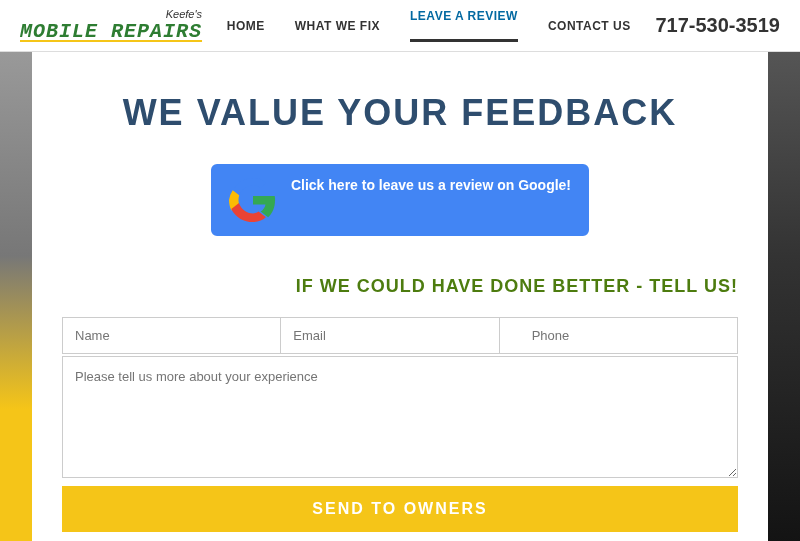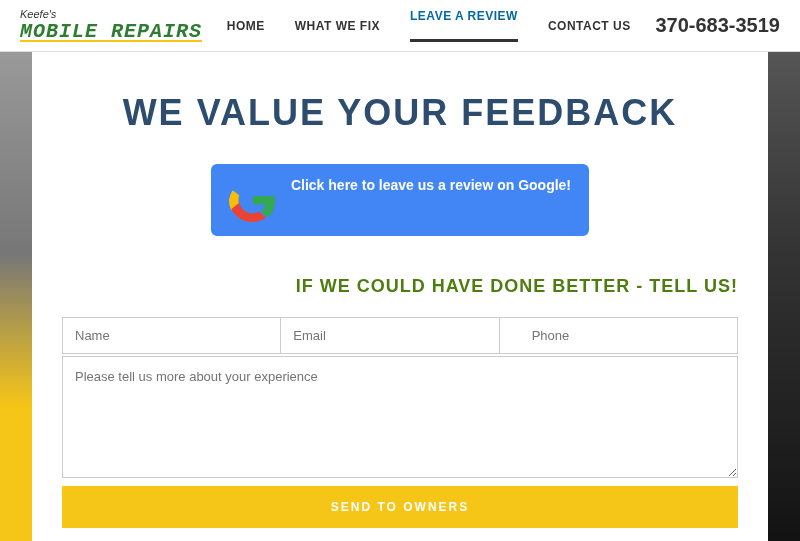--- a/index.html
+++ b/index.html
@@ -7,20 +7,21 @@
 
     
     header {
       display: flex;
       align-items: center;
       justify-content: space-between;
       padding: 8px 20px;
       border-bottom: 1px solid #ddd;
       background: #fff;
       height: 52px;
+      text-align: right;
     }
     .logo-area {
       display: flex;
       flex-direction: column;
       line-height: 1.1;
     }
     .logo-keefes {
       font-size: 11px;
       color: #333;
       font-style: italic;
@@ -163,21 +164,21 @@
       outline: none;
       margin-bottom: 2px;
       font-family: Arial, sans-serif;
     }
     .submit-btn {
       width: 100%;
       background: #f5c518;
       color: #fff;
       border: none;
       padding: 14px;
-      font-size: 12px;
+      font-size: 16px;
       font-weight: 700;
       text-transform: uppercase;
       letter-spacing: 2px;
       cursor: pointer;
       margin-top: 2px;
     }
 
     
     .side-bar-left {
       background: linear-gradient(to bottom, #999 0%, #777 40%, #f5c518 70%, #f5c518 100%);
@@ -193,21 +194,21 @@
   <div class="logo-area">
     <span class="logo-keefes">Keefe's</span>
     <span class="logo-main">MOBILE REPAIRS</span>
   </div>
   <nav>
     <a href="#">HOME</a>
     <a href="#">WHAT WE FIX</a>
     <a href="#" class="active">LEAVE A REVIEW</a>
     <a href="#">CONTACT US</a>
   </nav>
-  <div class="phone">370-683-3519</div>
+  <div class="phone">717-530-3519</div>
 </header>
 
 <div class="page-wrapper">
   <div class="side-bar-left"></div>
 
   <div class="main-content">
     <h1 class="main-heading">WE VALUE YOUR FEEDBACK</h1>
 
     <div class="google-review-container">
       <a href="#" class="google-review-btn">

